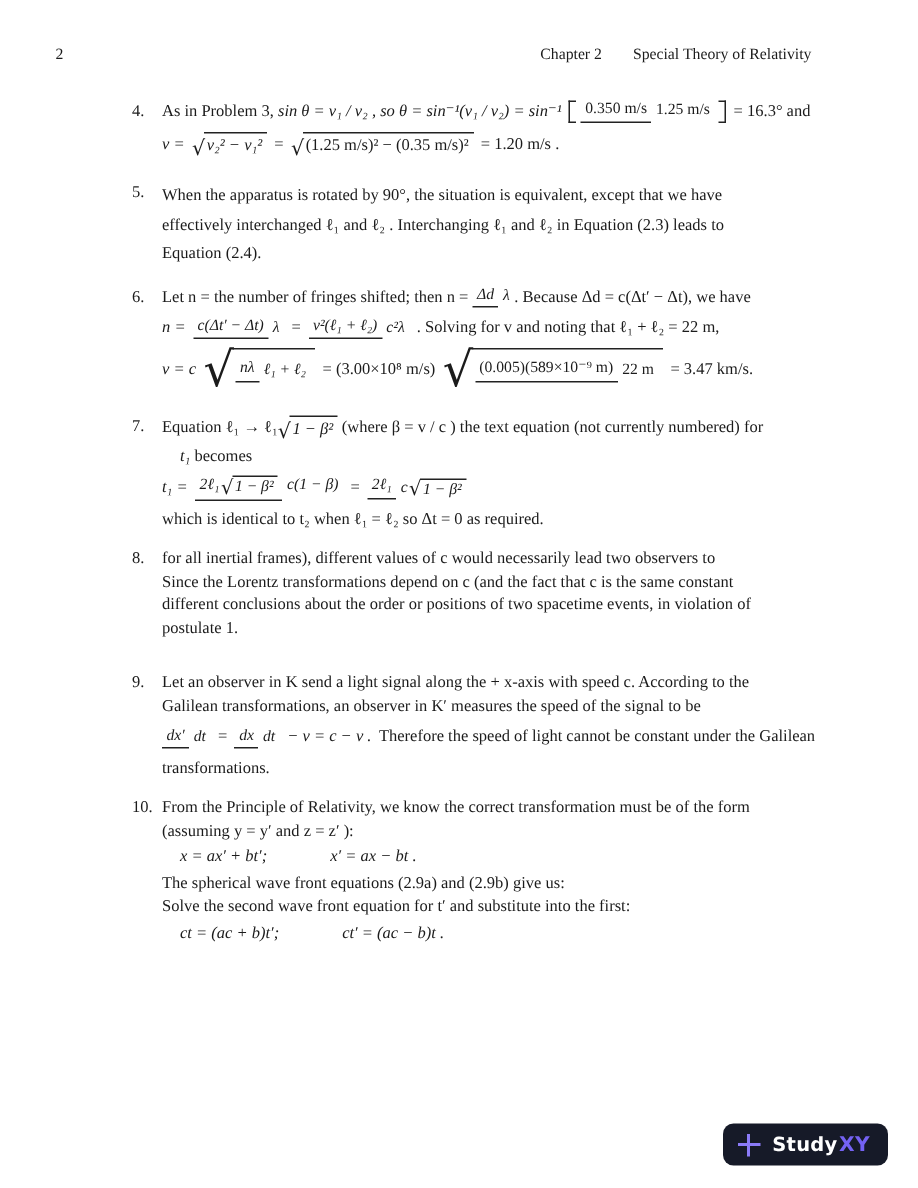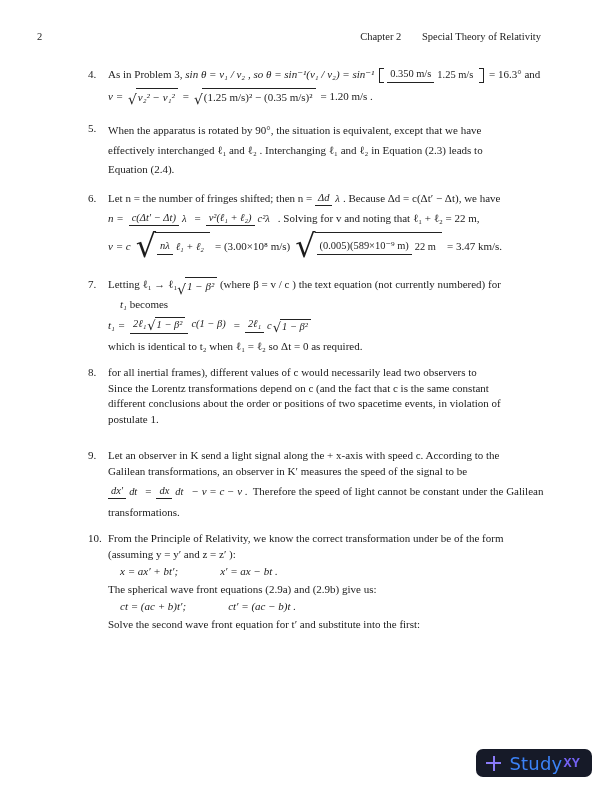--- a/index.html
+++ b/index.html
@@ -42,22 +42,22 @@
   .it5 .ln{line-height:19.5px;}
   .it8{margin-bottom:21px;}
   .l2gap{margin:2px 12px;}
   
   .logo{position:absolute;right:20px;bottom:15px;height:28px;background:#161a28;border-radius:7px;
         display:flex;align-items:center;padding:0 12px 0 10px;gap:8px;
         font-family:"DejaVu Sans","Liberation Sans",sans-serif;}
   .plus{position:relative;width:15px;height:15px;}
   .plus::before{content:"";position:absolute;left:6.6px;top:0;width:1.9px;height:15px;background:#8b7bf8;}
   .plus::after{content:"";position:absolute;top:6.6px;left:0;width:15px;height:1.9px;background:#8b7bf8;}
-  .logo .study{color:#3b82f6;font-weight:normal;font-size:18px;letter-spacing:0.2px;}
-  .logo .xy{color:#7462f3;font-weight:bold;font-size:13.5px;letter-spacing:0.2px;margin-left:-7px;font-family:Liberation Mono, monospace;}
+  .logo .study{color:#ffffff;font-weight:bold;font-size:13px;letter-spacing:0.2px;}
+  .logo .xy{color:#7462f3;font-weight:bold;font-size:13.5px;letter-spacing:0.2px;margin-left:-7px;}
 </style>
 </head>
 <body>
 
 <div class="page">
 
   <div class="header">
     <span>2</span>
     <span class="right">
       <span>Chapter 2</span>
@@ -153,21 +153,21 @@
             </span>
           <span class="rm">= 3.47 km/s.</span>
         </div>
       </div>
     </div>
 
     <div class="item">
       <div class="inum">7.</div>
       <div class="ibody">
         <div class="ln">
-          <span class="rm">Letting ℓ₁ → ℓ₁</span><span class="sqrt">
+          <span class="rm">Equation ℓ₁ → ℓ₁</span><span class="sqrt">
               <span class="rad">√</span>
               <span class="bod mi">1 − β²</span>
             </span>
           <span class="rm">(where β = v / c ) the text equation (not currently numbered) for</span>
         </div>
         <div class="ln l2gap">
           <span class="mi">t₁</span><span class="rm"> becomes</span>
         </div>
         <div class="disp">
           <span class="mi">t₁ =</span>
@@ -225,30 +225,30 @@
           <span class="mi">− v = c − v .</span>
           <span class="rm">Therefore the speed of light cannot be constant under the Galilean</span>
         </div>
         <div class="ln">transformations.</div>
       </div>
     </div>
 
     <div class="item">
       <div class="inum">10.</div>
       <div class="ibody">
-        <div class="ln">From the Principle of Relativity, we know the correct transformation under be of the form</div>
+        <div class="ln">From the Principle of Relativity, we know the correct transformation must be of the form</div>
         <div class="ln">(assuming  y = y′ and  z = z′ ):</div>
         <div class="ln l2gap">
           <span class="mi">x = ax′ + bt′;</span><span class="mi gapwide">x′ = ax − bt .</span>
         </div>
         <div class="ln">The spherical wave front equations (2.9a) and (2.9b) give us:</div>
+        <div class="ln">Solve the second wave front equation for  t′ and substitute into the first:</div>
         <div class="ln l2gap">
           <span class="mi">ct = (ac + b)t′;</span><span class="mi gapwide">ct′ = (ac − b)t .</span>
         </div>
-        <div class="ln">Solve the second wave front equation for  t′ and substitute into the first:</div>
       </div>
     </div>
 
   </div>
 
   <div class="logo">
     <span class="plus"></span>
     <span class="study">Study</span>
     <span class="xy">XY</span>
   </div>

